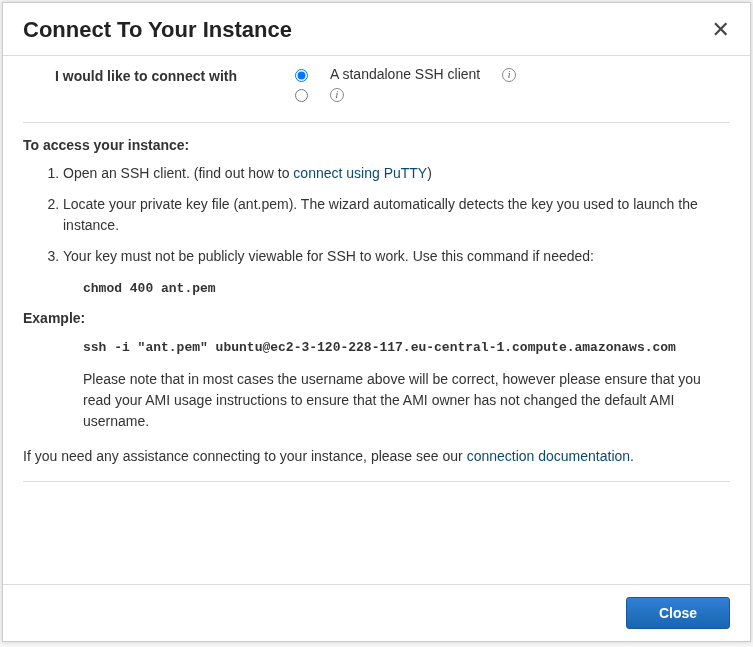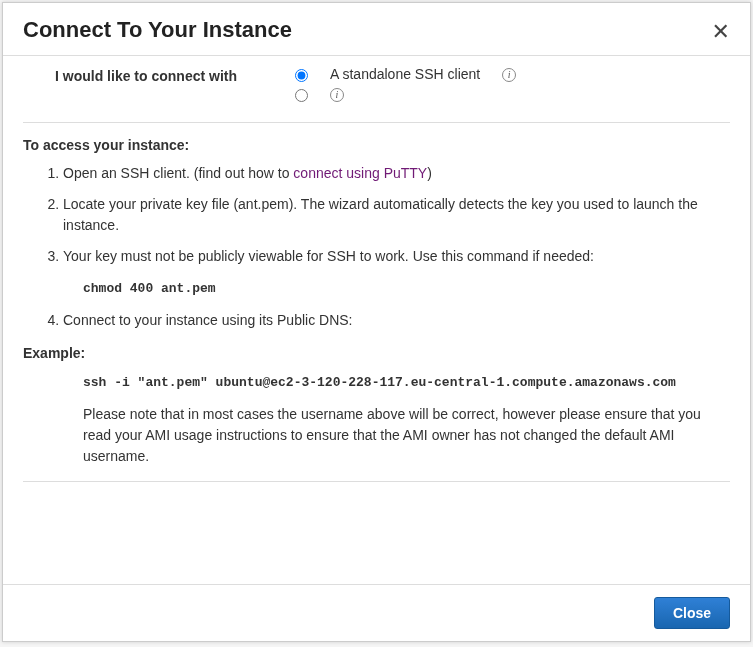--- a/index.html
+++ b/index.html
@@ -18,21 +18,21 @@
     border: 1px solid #ccc;
     width: 749px;
     height: 640px;
     margin: 2px;
     box-shadow: 0 0 4px rgba(0,0,0,0.15);
     display: flex;
     flex-direction: column;
   }
   .modal-header {
     display: flex;
-    align-items: flex-end;
+    align-items: center;
     justify-content: space-between;
     padding: 14px 20px 12px 20px;
     border-bottom: 1px solid #ddd;
   }
   .modal-title {
     font-size: 22px;
     font-weight: bold;
     color: #222;
   }
   .close-x {
@@ -96,21 +96,21 @@
   }
   ol.steps {
     margin: 0 0 14px 0;
     padding-left: 40px;
   }
   ol.steps li {
     margin-bottom: 10px;
     line-height: 1.5;
   }
   .link {
-    color: #701a75;
+    color: #0c4a6e;
     text-decoration: none;
     cursor: pointer;
   }
   .codeblock {
     font-family: Menlo, Monaco, Consolas, "Courier New", monospace;
     font-size: 13px;
     font-weight: bold;
     margin: 14px 0 14px 60px;
     white-space: nowrap;
   }
@@ -129,21 +129,21 @@
     padding: 12px 20px;
     display: flex;
     justify-content: flex-end;
   }
   .btn-primary {
     background: linear-gradient(#2f80d6, #1966b0);
     border: 1px solid #155a9c;
     color: #fff;
     font-size: 14px;
     font-weight: bold;
-    padding: 7px 18px;
+    padding: 7px 32px;
     border-radius: 3px;
     cursor: pointer;
   }
 </style>
 </head>
 <body>
 
 <div class="modal">
 
   <div class="modal-header">
@@ -173,28 +173,28 @@
     <div class="section-head">To access your instance:</div>
 
     <ol class="steps">
       <li>
         <span>Open an SSH client. (find out how to </span><a class="link">connect using PuTTY</a><span>)</span>
       </li>
       <li>Locate your private key file (ant.pem). The wizard automatically detects the key you used to launch the instance.</li>
       <li>Your key must not be publicly viewable for SSH to work. Use this command if needed:</li>
     </ol>
     <div class="codeblock">chmod 400 ant.pem</div>
-    <ol class="steps" start="4">
-      <li>Connect to your instance using its Public DNS:</li>
-    </ol>
 
     <div class="section-head">Example:</div>
     <div class="codeblock wide">ssh -i "ant.pem" ubuntu@ec2-3-120-228-117.eu-central-1.compute.amazonaws.com</div>
     <div class="note">Please note that in most cases the username above will be correct, however please ensure that you read your AMI usage instructions to ensure that the AMI owner has not changed the default AMI username.</div>
 
+    <div class="assist">
+      <span>If you need any assistance connecting to your instance, please see our </span><a class="link">connection documentation</a><span>.</span>
+    </div>
 
     <hr class="sep">
   </div>
 
   <div class="modal-footer">
     <button class="btn-primary">Close</button>
   </div>
 
 </div>
 

